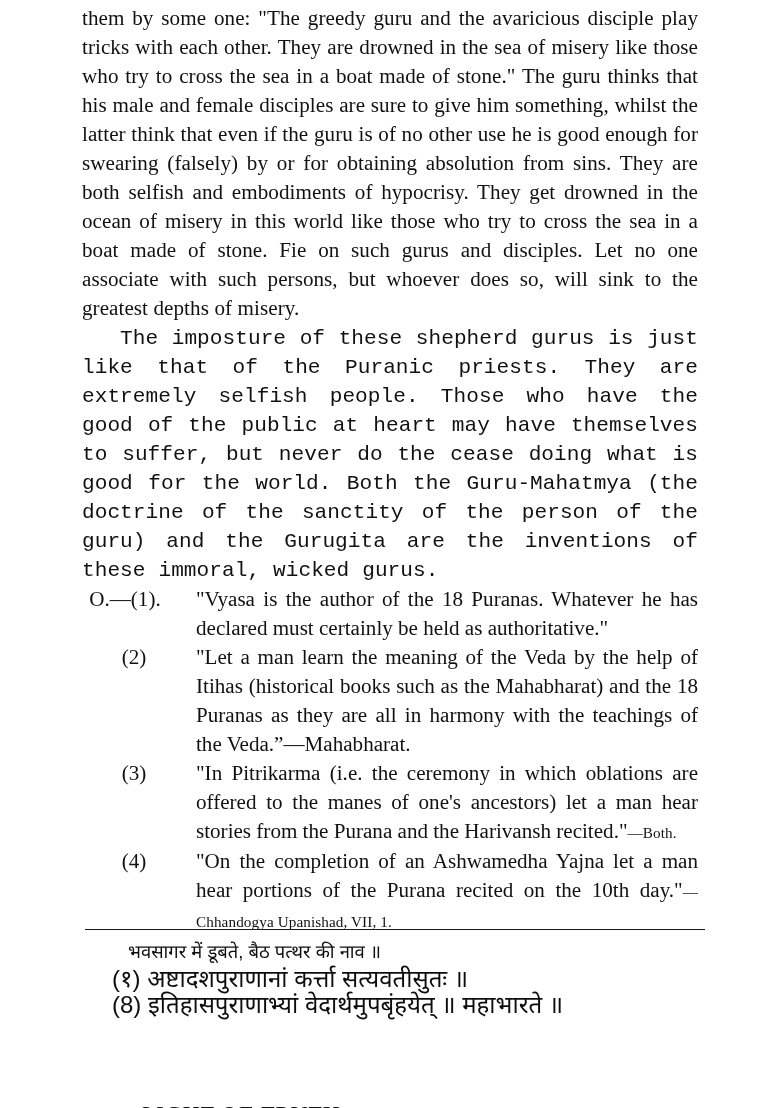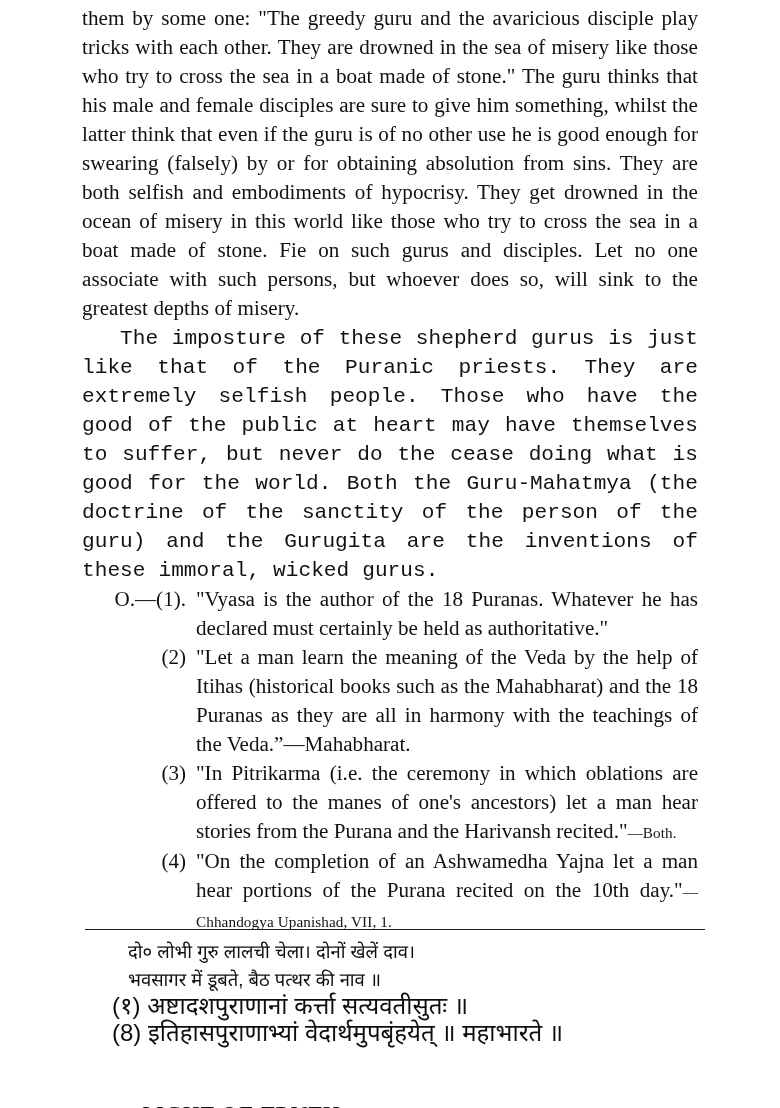--- a/index.html
+++ b/index.html
@@ -60,21 +60,21 @@
     padding-left: 114px;
     text-align: justify;
     text-justify: inter-word;
     hyphens: none;
   }
   .qitem .marker {
     position: absolute;
     left: 0;
     top: 0;
     width: 104px;
-    text-align: right;
+    text-align: center;
     font-size: 21.1px;
     line-height: 29.05px;
     white-space: pre;
   }
   .qitem .marker.wide {
     left: -18px;
     width: 122px;
   }
   .attrib {
     font-size: 15.2px;
@@ -172,21 +172,20 @@
       <div class="qitem">
         <span class="marker">(4)</span><span>"On the completion of an Ashwamedha Yajna let a man hear portions of the Purana recited on the 10th day."</span><span class="attrib">—Chhandogya Upanishad, VII, 1.</span>
       </div>
 
     </div>
   </div>
 
   <div class="rule"></div>
 
   <div class="footnotes">
-    <div class="fn-line doha">दो० लोभी गुरु लालची चेला। दोनों खेलें दाव।</div>
     <div class="fn-line doha">भवसागर में डूबते, बैठ पत्थर की नाव ॥</div>
     <div class="fn-line numbered">(१) अष्टादशपुराणानां कर्त्ता सत्यवतीसुतः ॥</div>
     <div class="fn-line numbered">(8) इतिहासपुराणाभ्यां वेदार्थमुपबृंहयेत् ॥ महाभारते ॥</div>
   </div>
 
   <div class="footer">
     <span class="pageno">404</span>
     <span class="sep"></span>
     <span class="booktitle">LIGHT OF TRUTH</span>
   </div>

